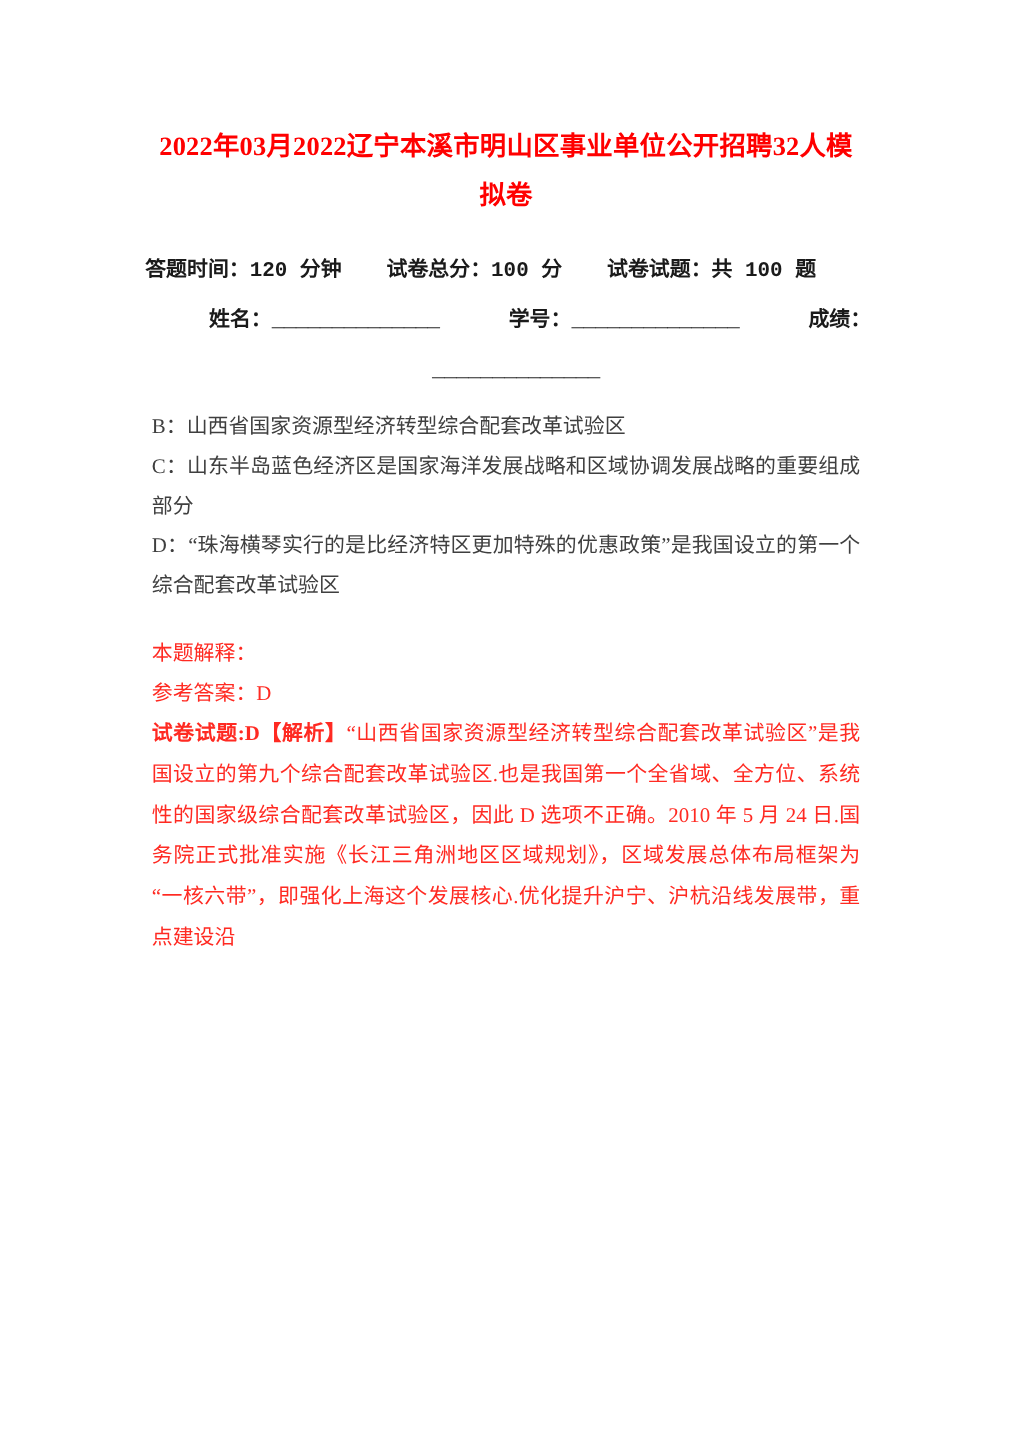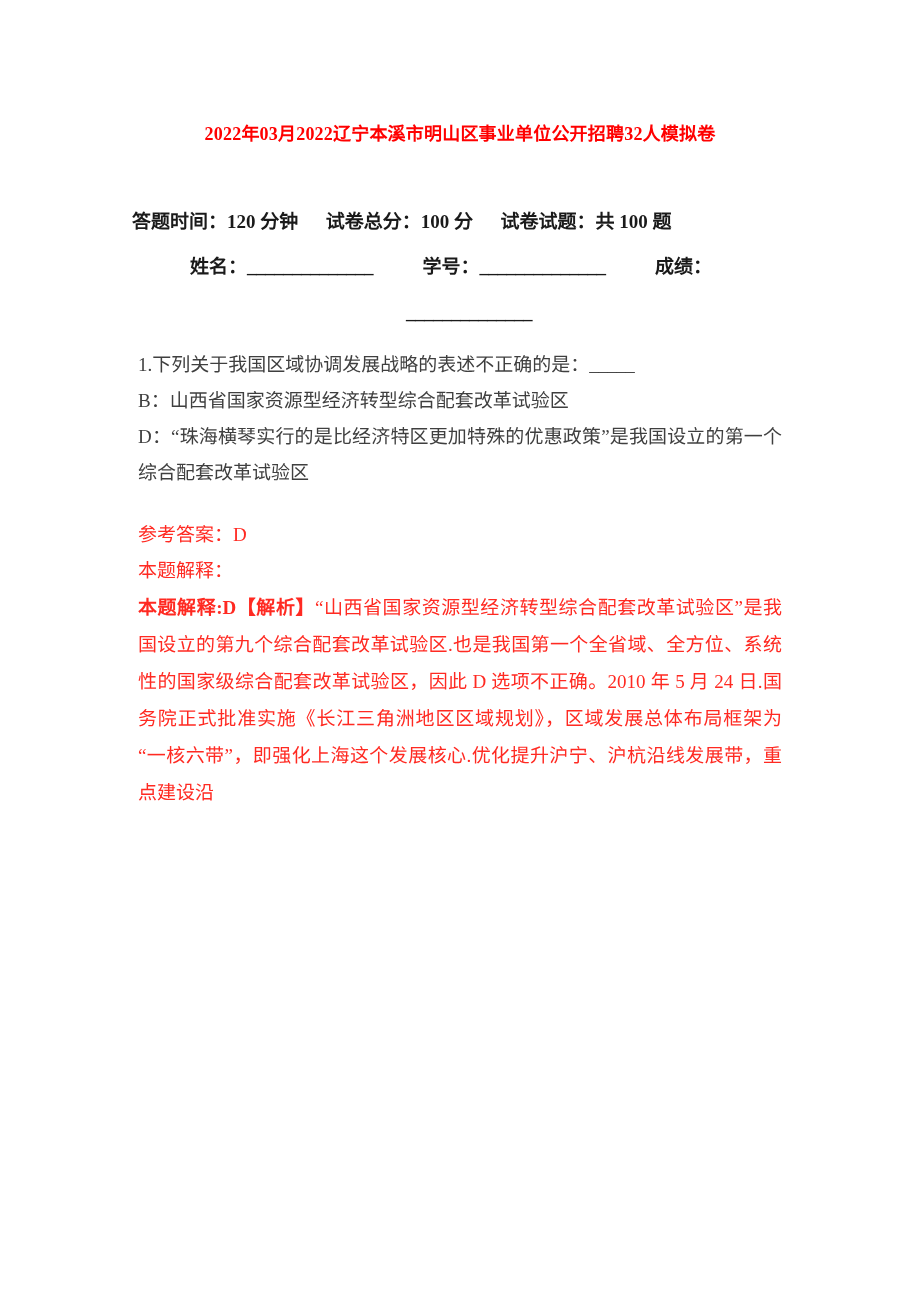--- a/index.html
+++ b/index.html
@@ -26,31 +26,31 @@
   }
 
   
   .doc-title {
     margin: 0;
     padding-top: 112px;
     text-align: center;
     color: #ff0000;
     font-family: "Liberation Serif", "DejaVu Serif", serif;
     font-weight: bold;
-    font-size: 18px;
+    font-size: 24px;
     line-height: 44px;
     letter-spacing: 0.2px;
     white-space: normal;
   }
 
   
   .meta-block {
-    margin-top: 48px;
+    margin-top: 28px;
     color: #1a1a1a;
-    font-family: Liberation Serif, serif;
+    font-family: Liberation Mono, monospace;
     font-weight: bold;
     font-size: 19px;
     line-height: 36px;
   }
 
   .meta-line-1 {
     text-align: left;
     white-space: nowrap;
     margin-left: -6px;
   }
@@ -166,30 +166,30 @@
       <span>成绩：</span>
     </div>
 
     <div class="meta-line-3">______________</div>
 
   </div>
 
 
   <div class="question-block">
 
-    <div class="qline"><span>1.下列关于我国区域协调发展战略的表述不正确的是：</span><span class="uline">_____</span></div>
 
     <div class="qline">B：山西省国家资源型经济转型综合配套改革试验区</div>
+    <div class="qline">C：山东半岛蓝色经济区是国家海洋发展战略和区域协调发展战略的重要组成部分</div>
     <div class="qline">D：“珠海横琴实行的是比经济特区更加特殊的优惠政策”是我国设立的第一个综合配套改革试验区</div>
 
   </div>
 
   <div class="answer-block">
 
+    <div class="ans-line">本题解释：</div>
+
     <div class="ans-line">参考答案：D</div>
 
-    <div class="ans-line">本题解释：</div>
-
-    <div class="explain-para"><span class="lead">本题解释:D【解析】</span><span>“山西省国家资源型经济转型综合配套改革试验区”是我国设立的第九个综合配套改革试验区.也是我国第一个全省域、全方位、系统性的国家级综合配套改革试验区，因此 D 选项不正确。2010 年 5 月 24 日.国务院正式批准实施《长江三角洲地区区域规划》，区域发展总体布局框架为“一核六带”，即强化上海这个发展核心.优化提升沪宁、沪杭沿线发展带，重点建设沿</span></div>
+    <div class="explain-para"><span class="lead">试卷试题:D【解析】</span><span>“山西省国家资源型经济转型综合配套改革试验区”是我国设立的第九个综合配套改革试验区.也是我国第一个全省域、全方位、系统性的国家级综合配套改革试验区，因此 D 选项不正确。2010 年 5 月 24 日.国务院正式批准实施《长江三角洲地区区域规划》，区域发展总体布局框架为“一核六带”，即强化上海这个发展核心.优化提升沪宁、沪杭沿线发展带，重点建设沿</span></div>
 
   </div>
 
 </div>
 
 </body></html>

